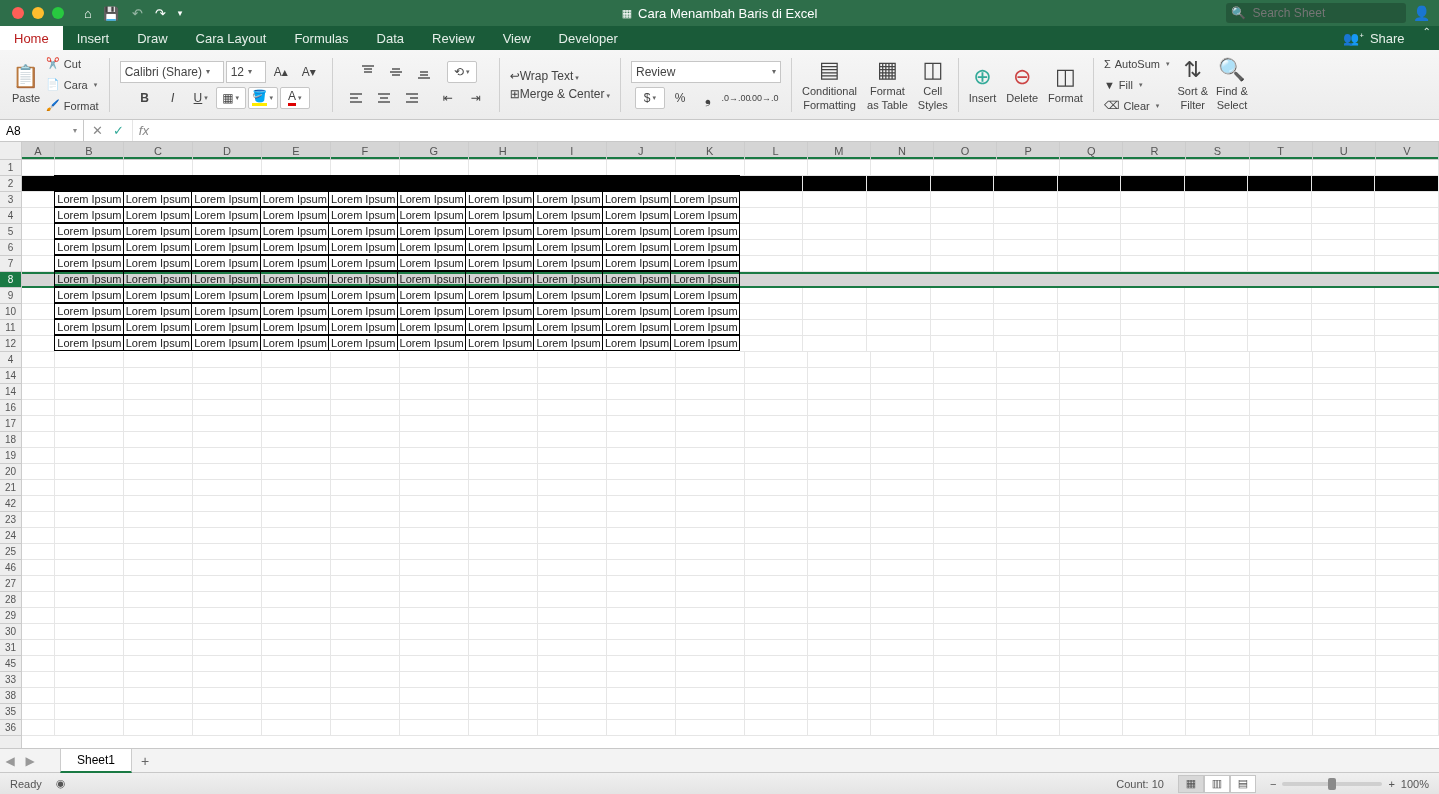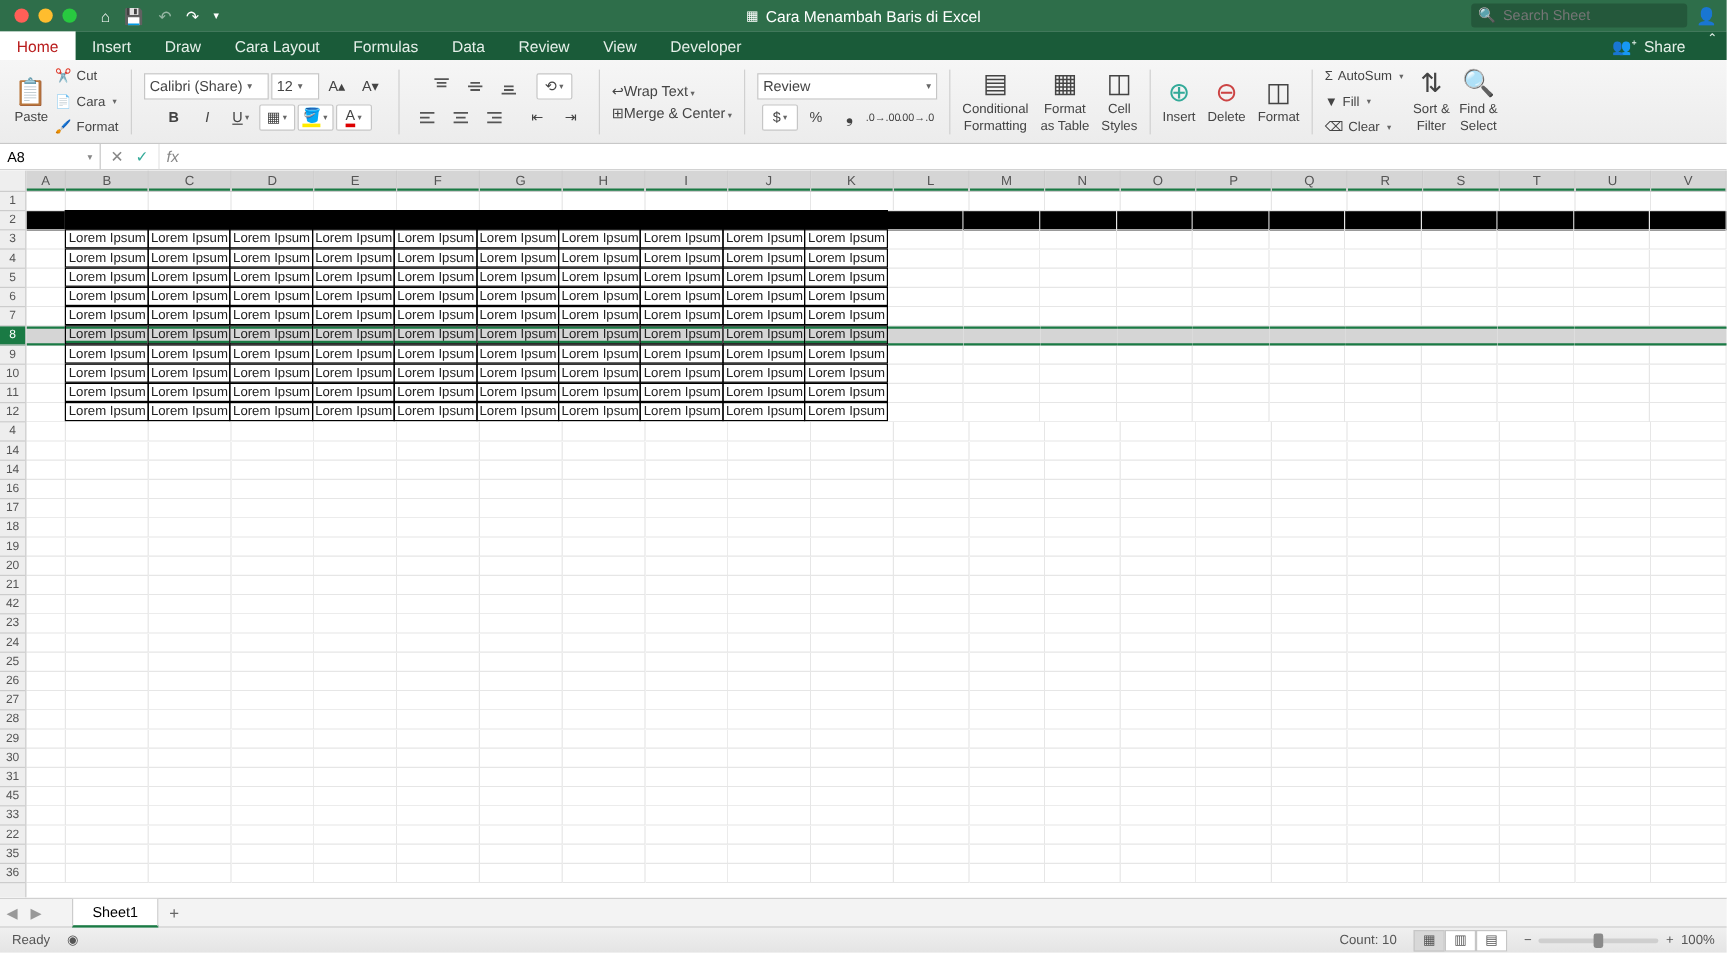--- a/index.html
+++ b/index.html
@@ -401,29 +401,29 @@
       <div class="rh">16</div>
       <div class="rh">17</div>
       <div class="rh">18</div>
       <div class="rh">19</div>
       <div class="rh">20</div>
       <div class="rh">21</div>
       <div class="rh">42</div>
       <div class="rh">23</div>
       <div class="rh">24</div>
       <div class="rh">25</div>
-      <div class="rh">26</div>
+      <div class="rh">46</div>
       <div class="rh">27</div>
       <div class="rh">28</div>
       <div class="rh">29</div>
       <div class="rh">30</div>
       <div class="rh">31</div>
       <div class="rh">45</div>
       <div class="rh">33</div>
-      <div class="rh">22</div>
+      <div class="rh">38</div>
       <div class="rh">35</div>
       <div class="rh">36</div>
     </div>
   <div class="cells" id="cells">
       <div class="row">
         <div class="cell gridline" style="width: 34px;"></div>
         <div class="cell gridline" style="width: 71px;"></div>
         <div class="cell gridline" style="width: 71px;"></div>
         <div class="cell gridline" style="width: 71px;"></div>
         <div class="cell gridline" style="width: 71px;"></div>

